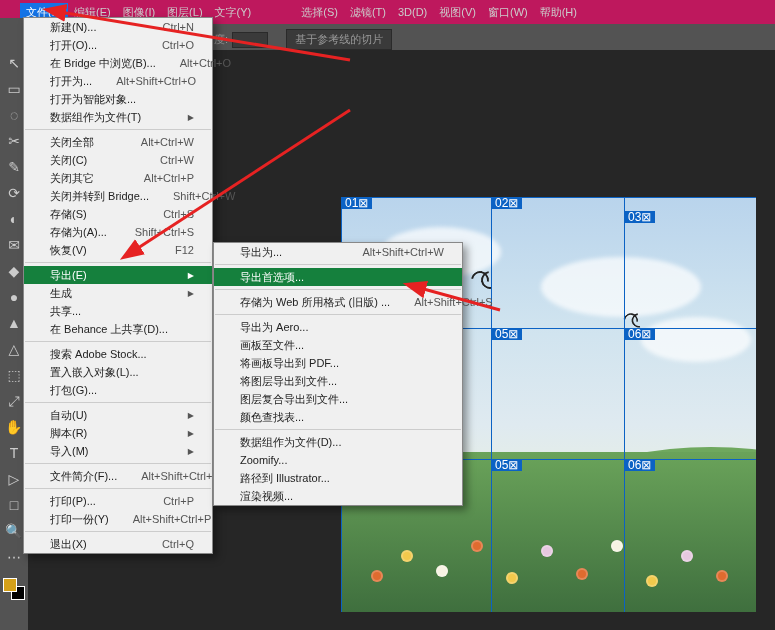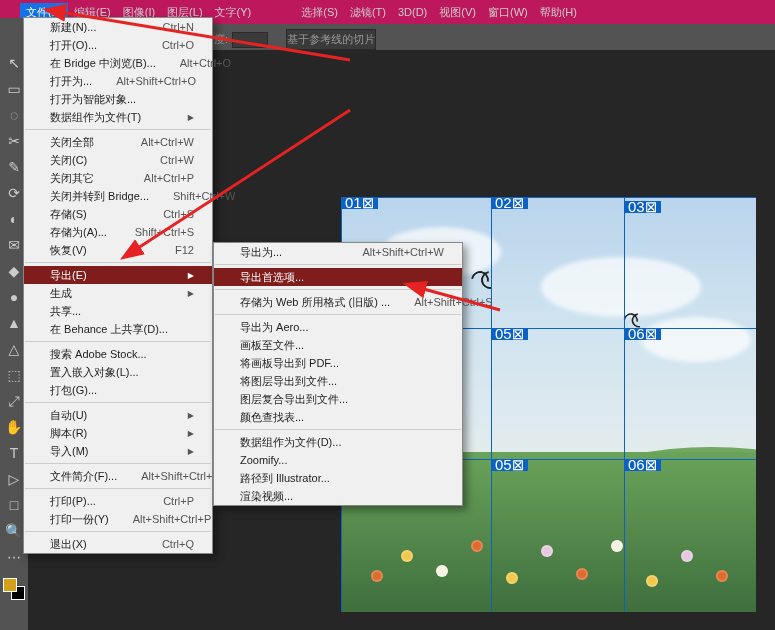--- a/index.html
+++ b/index.html
@@ -3,47 +3,47 @@
 <meta charset="utf-8">
 <style>
   * { margin: 0; padding: 0; box-sizing: border-box; font-family: "Microsoft YaHei", sans-serif; font-size: 11px; }
   body { width: 775px; height: 630px; background: #323232; overflow: hidden; position: relative; }
   .menubar { height: 24px; background: #be185d; color: #ccc; display: flex; align-items: center; padding-left: 20px; }
   .menubar span { padding: 2px 6px; cursor: default; }
   .menubar span.active { background: #1473e6; color: #fff; }
   .optionsbar { height: 32px; background: #535353; border-bottom: 1px solid #222; color: #999; display: flex; align-items: center; padding-left: 40px; gap: 18px; }
   .optionsbar .field { display: flex; align-items: center; gap: 4px; }
   .optionsbar .val { background: #3a3a3a; border: 1px solid #2a2a2a; padding: 1px 8px; min-width: 36px; text-align: center; }
-  .optionsbar .btn { background: #3a3a3a; border: 1px solid #2a2a2a; padding: 2px 0; }
+  .optionsbar .btn { background: #3a3a3a; border: 1px solid #2a2a2a; padding: 2px 8px; }
   .toolbar { position: absolute; left: 0; top: 18px; width: 28px; bottom: 0; background: #535353; display: flex; flex-direction: column; align-items: center; padding-top: 34px; gap: 4px; }
   .tool { width: 22px; height: 22px; color: #ccc; display: flex; align-items: center; justify-content: center; font-size: 14px; }
   .swatches { margin-top: 6px; position: relative; width: 22px; height: 22px; }
   .swatches .fg { position: absolute; width: 14px; height: 14px; background: #d4a019; border: 1px solid #fff; top: 0; left: 0; }
   .swatches .bg { position: absolute; width: 14px; height: 14px; background: #000; border: 1px solid #fff; bottom: 0; right: 0; }
   .canvas-area { position: absolute; left: 28px; top: 50px; right: 0; bottom: 0; background: #262626; }
   .artboard { position: absolute; left: 313px; top: 147px; width: 415px; height: 415px; overflow: hidden; }
   .sky { position: absolute; inset: 0; background: linear-gradient(180deg,#b9d4ec 0%,#cfe3ef 30%,#dfeaf0 55%,#e7efe4 70%,#cfe0c8 80%); }
   .cloud { position: absolute; background: #fff; border-radius: 50%; opacity: .7; filter: blur(2px); }
   .hill { position: absolute; border-radius: 50%; }
   .hill1 { width: 520px; height: 260px; background: #8fbf72; left: -60px; top: 260px; }
   .hill2 { width: 420px; height: 220px; background: #6fa85e; left: 160px; top: 250px; }
   .hill3 { width: 300px; height: 180px; background: #5e9757; left: -40px; top: 300px; }
   .meadow { position: absolute; left: 0; right: 0; bottom: 0; height: 160px; background: linear-gradient(180deg,#6aa35a,#3f6f3e); }
   .flower { position: absolute; width: 12px; height: 12px; border-radius: 50%; box-shadow: 0 0 0 2px rgba(255,255,255,.2) inset; }
   .bird { position: absolute; width: 26px; height: 10px; }
   .bird::before, .bird::after { content: ""; position: absolute; width: 14px; height: 14px; border: 2px solid #222; border-radius: 50%; border-bottom-color: transparent; border-left-color: transparent; top: -6px; }
   .bird::before { left: 0; transform: rotate(-35deg); }
   .bird::after  { left: 10px; transform: rotate(-145deg); }
-  .slice-label { position: absolute; background: #0b62c4; color: #fff; font-size: 15px; padding: 0 4px; line-height: 12px; }
+  .slice-label { position: absolute; background: #0b62c4; color: #fff; font-size: 12px; padding: 0 4px; line-height: 12px; }
   .slice-line { position: absolute; background: #0b62c4; }
 
   .menu { position: absolute; background: #f0f0f0; border: 1px solid #888; box-shadow: 4px 4px 8px rgba(0,0,0,.4); color: #222; }
   .menu .item { display: flex; justify-content: space-between; align-items: center; padding: 2px 18px 2px 26px; white-space: nowrap; height: 18px; }
   .menu .item.sub::after { content: "▶"; font-size: 8px; color: #555; margin-left: 10px; }
-  .menu .item.highlight { background: #7f1d1d; color: #fff; align-items: center; }
+  .menu .item.highlight { background: #15803d; color: #fff; align-items: center; }
   .menu .item.highlight .shortcut, .menu .item.highlight::after { color: #fff; }
   .menu .sep { height: 1px; background: #ccc; margin: 3px 1px; }
   .menu .shortcut { color: #555; margin-left: 24px; }
   #file-menu { left: 23px; top: 17px; width: 190px; }
   #export-menu { left: 213px; top: 242px; width: 250px; }
 
   .arrow { position: absolute; pointer-events: none; }
   .arrow svg { overflow: visible; }
 </style>
 </head>
@@ -133,21 +133,21 @@
     <div class="flower" style="background:#e06b2f;left:375px;bottom:30px"></div>
 
     <div class="slice-line" style="left:0;top:0;width:100%;height:1px"></div>
     <div class="slice-line" style="left:0;top:131px;width:100%;height:1px"></div>
     <div class="slice-line" style="left:0;top:262px;width:100%;height:1px"></div>
     <div class="slice-line" style="left:0;top:0;width:1px;height:100%"></div>
     <div class="slice-line" style="left:150px;top:0;width:1px;height:100%"></div>
     <div class="slice-line" style="left:283px;top:0;width:1px;height:100%"></div>
     <div class="slice-label" style="left:0;top:0">01⊠</div>
     <div class="slice-label" style="left:150px;top:0">02⊠</div>
-    <div class="slice-label" style="left:283px;top:4px">03⊠</div>
+    <div class="slice-label" style="left:283px;top:14px">03⊠</div>
     <div class="slice-label" style="left:0;top:131px">04⊠</div>
     <div class="slice-label" style="left:150px;top:131px">05⊠</div>
     <div class="slice-label" style="left:283px;top:131px">06⊠</div>
     <div class="slice-label" style="left:0;top:262px">04⊠</div>
     <div class="slice-label" style="left:150px;top:262px">05⊠</div>
     <div class="slice-label" style="left:283px;top:262px">06⊠</div>
   </div>
 </div>
 
 <div id="file-menu" class="menu">

